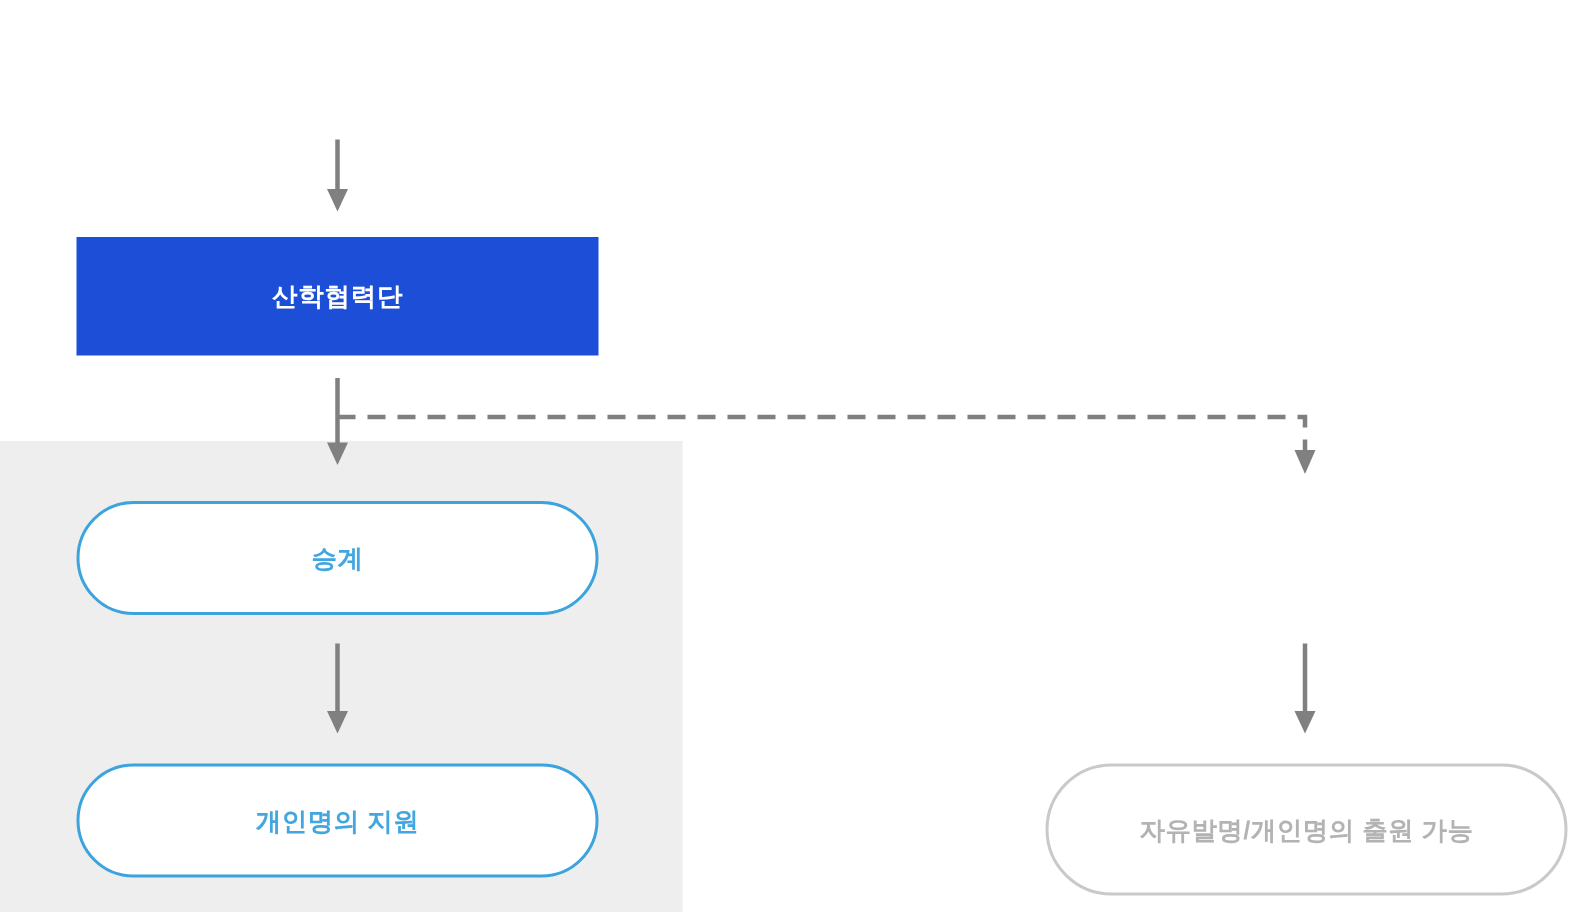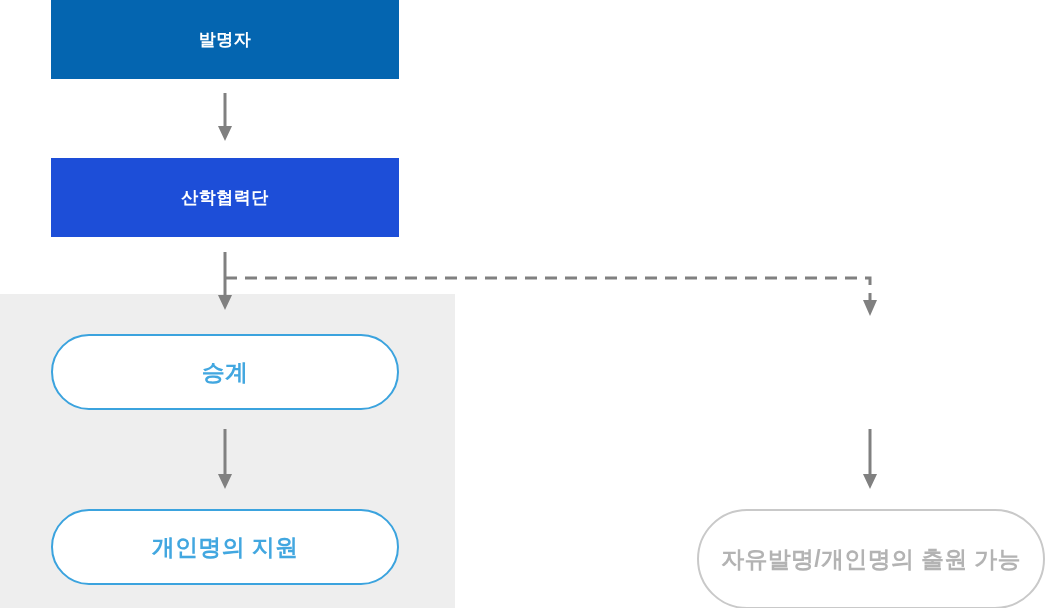--- a/index.html
+++ b/index.html
@@ -45,21 +45,21 @@
 
   
   .pill {
     position: absolute;
     display: flex;
     align-items: center;
     justify-content: center;
     background: #ffffff;
     border-radius: 999px;
     box-sizing: border-box;
-    font-size: 23px;
+    font-size: 17px;
     font-weight: bold;
     letter-spacing: 0.3px;
     text-align: right;
   }
   .pill--active {
     border: 2px solid #3ba3de;
     color: #42a7e0;
   }
   .pill--muted {
     border: 2px solid #c9c9c9;
@@ -75,23 +75,20 @@
     overflow: visible;
   }
 </style>
 </head>
 <body>
 
 <div id="diagram">
 
   <div class="panel"></div>
 
-  <div class="box box--primary" style="left:51px; top:0px; width:348px; height:79px;">
-    <span>발명자</span>
-  </div>
 
   <div class="conn" style="left:217px; top:93px; width:16px; height:50px;">
     <svg width="16" height="50" viewBox="0 0 16 50">
       <line x1="8" y1="0" x2="8" y2="36" stroke="#808080" stroke-width="3"></line>
       <polygon points="8,48 1,33 15,33" fill="#808080"></polygon>
     </svg>
   </div>
 
   <div class="box box--secondary" style="left:51px; top:158px; width:348px; height:79px;">
     <span>산학협력단</span>
@@ -127,17 +124,17 @@
   </div>
 
 
   <div class="conn" style="left:862px; top:429px; width:16px; height:62px;">
     <svg width="16" height="62" viewBox="0 0 16 62">
       <line x1="8" y1="0" x2="8" y2="48" stroke="#808080" stroke-width="3"></line>
       <polygon points="8,60 1,45 15,45" fill="#808080"></polygon>
     </svg>
   </div>
 
-  <div class="pill pill--muted" style="left:697px; top:509px; width:348px; height:100px;">
+  <div class="pill pill--muted" style="left:697px; top:509px; width:348px; height:88px;">
     <span>자유발명/개인명의 출원 가능</span>
   </div>
 
 </div>
 
 </body></html>

